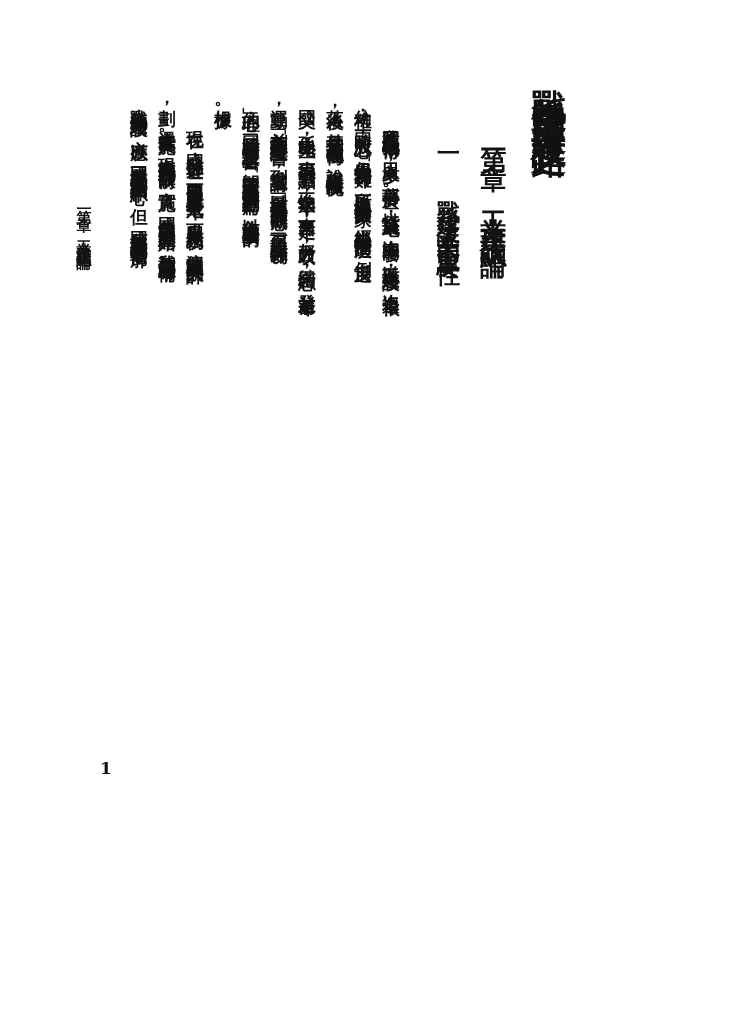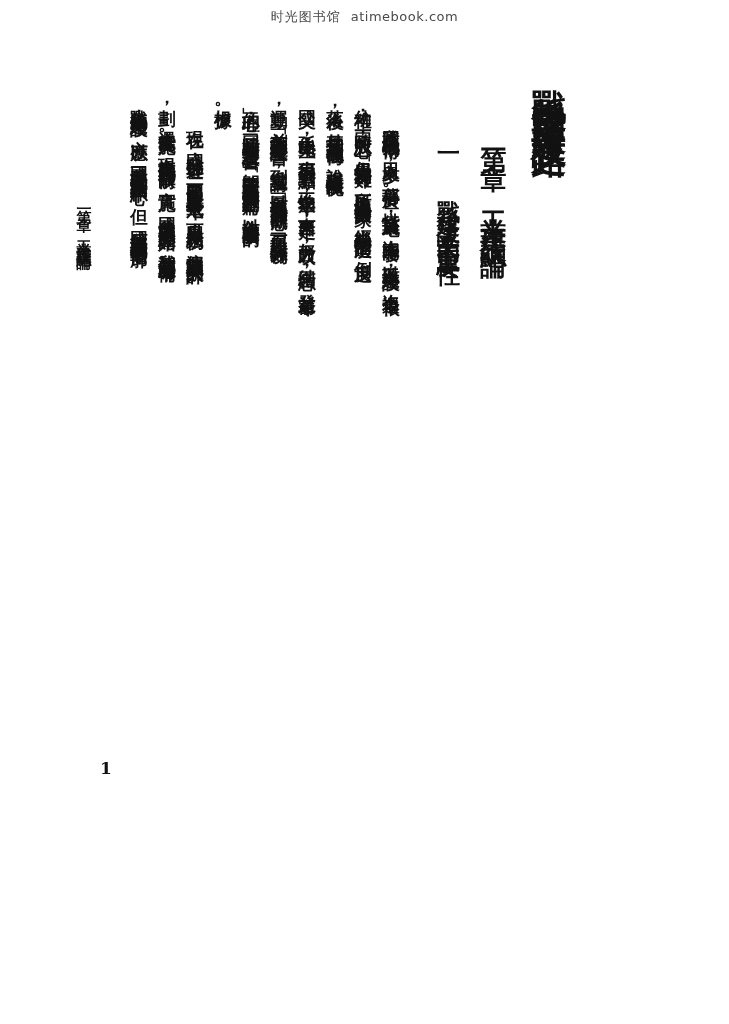--- a/index.html
+++ b/index.html
@@ -115,23 +115,20 @@
     font-weight: 700;
     writing-mode: vertical-rl;
     text-orientation: upright;
   }
 </style>
 </head>
 <body>
 
 <div class="page">
 
-  <div class="watermark">
-    <span>时光图书馆</span><span class="wm-site">atimebook.com</span>
-  </div>
 
   <div class="vcol title-main">戰後中國工業建設之路</div>
 
   <div class="vcol chapter-head">第一章  工業建設總論</div>
 
   <div class="vcol section-head">一  戰後建設工業的重要性</div>
 
   <div class="vcol body-col indent" style="right:330px;">我國久以地大物博，人口衆多，著稱於世。惜貨棄於地，迄未開發；以致工業建設，迄今還很</div>
   <div class="vcol body-col" style="right:358px;">幼稚；同時一般人心，仍覺「知易行難」，所以像這樣一個老大國家，經幾千年來的演進，倒反退</div>
   <div class="vcol body-col" style="right:386px;">落人後，甚且招到了列強的侵侮，說起來真該慚愧！</div>

